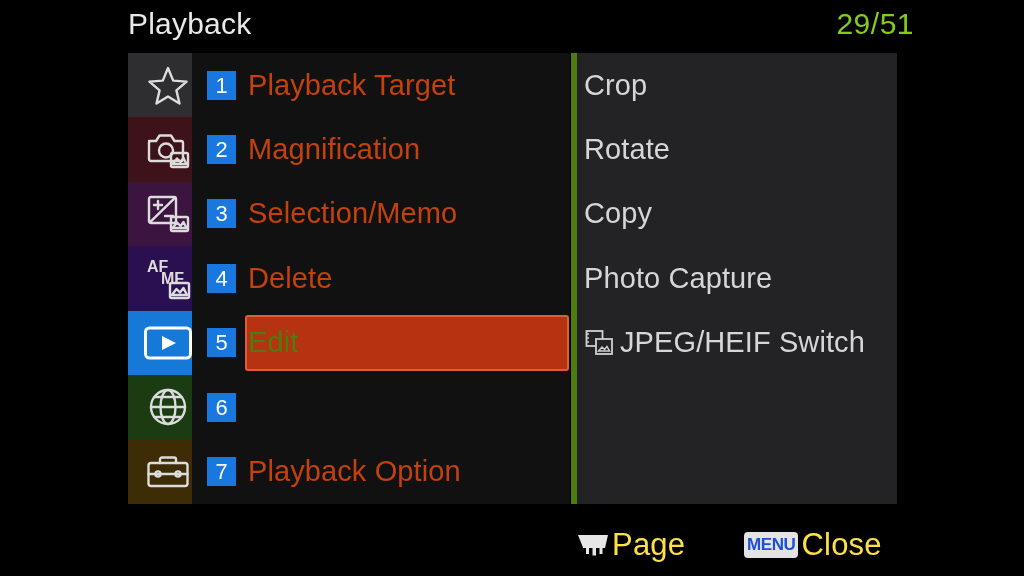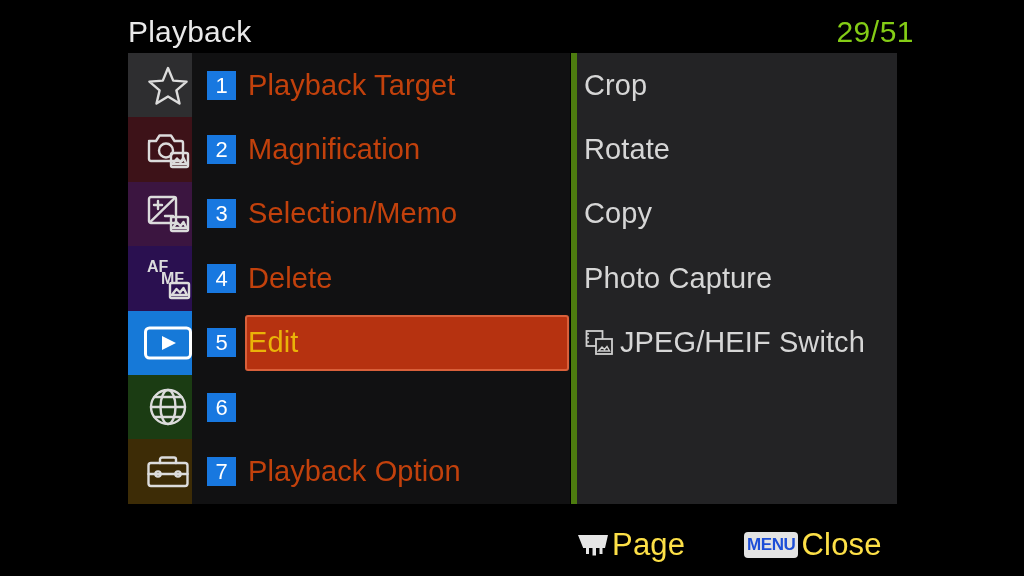--- a/index.html
+++ b/index.html
@@ -17,21 +17,21 @@
   #screen {
     position: relative;
     width: 1024px;
     height: 576px;
     background: #000000;
   }
 
   
   #header {
     position: absolute;
-    left: 0; top: 8px;
+    left: 0; top: 0;
     width: 1024px; height: 53px;
     background: #000000;
   }
   #page-title {
     position: absolute;
     left: 128px; top: 2px;
     font-size: 30px;
     color: #e9e9e9;
     letter-spacing: 0.2px;
     line-height: 44px;
@@ -101,21 +101,21 @@
     left: 53px;
     top: 4px;
     width: 324px;
     height: 56px;
     background: #b63210;
     border: 2px solid #d9603a;
     border-radius: 3px;
     box-sizing: border-box;
   }
   .menu-row.selected .menu-label {
-    color: #eab308;
+    color: #4d7c0f;
     z-index: 2;
   }
 
   
   #detail-panel {
     position: absolute;
     left: 571px; top: 53px;
     width: 326px; height: 451px;
     background: #232325;
     border-left: 6px solid #4d7c0f;

